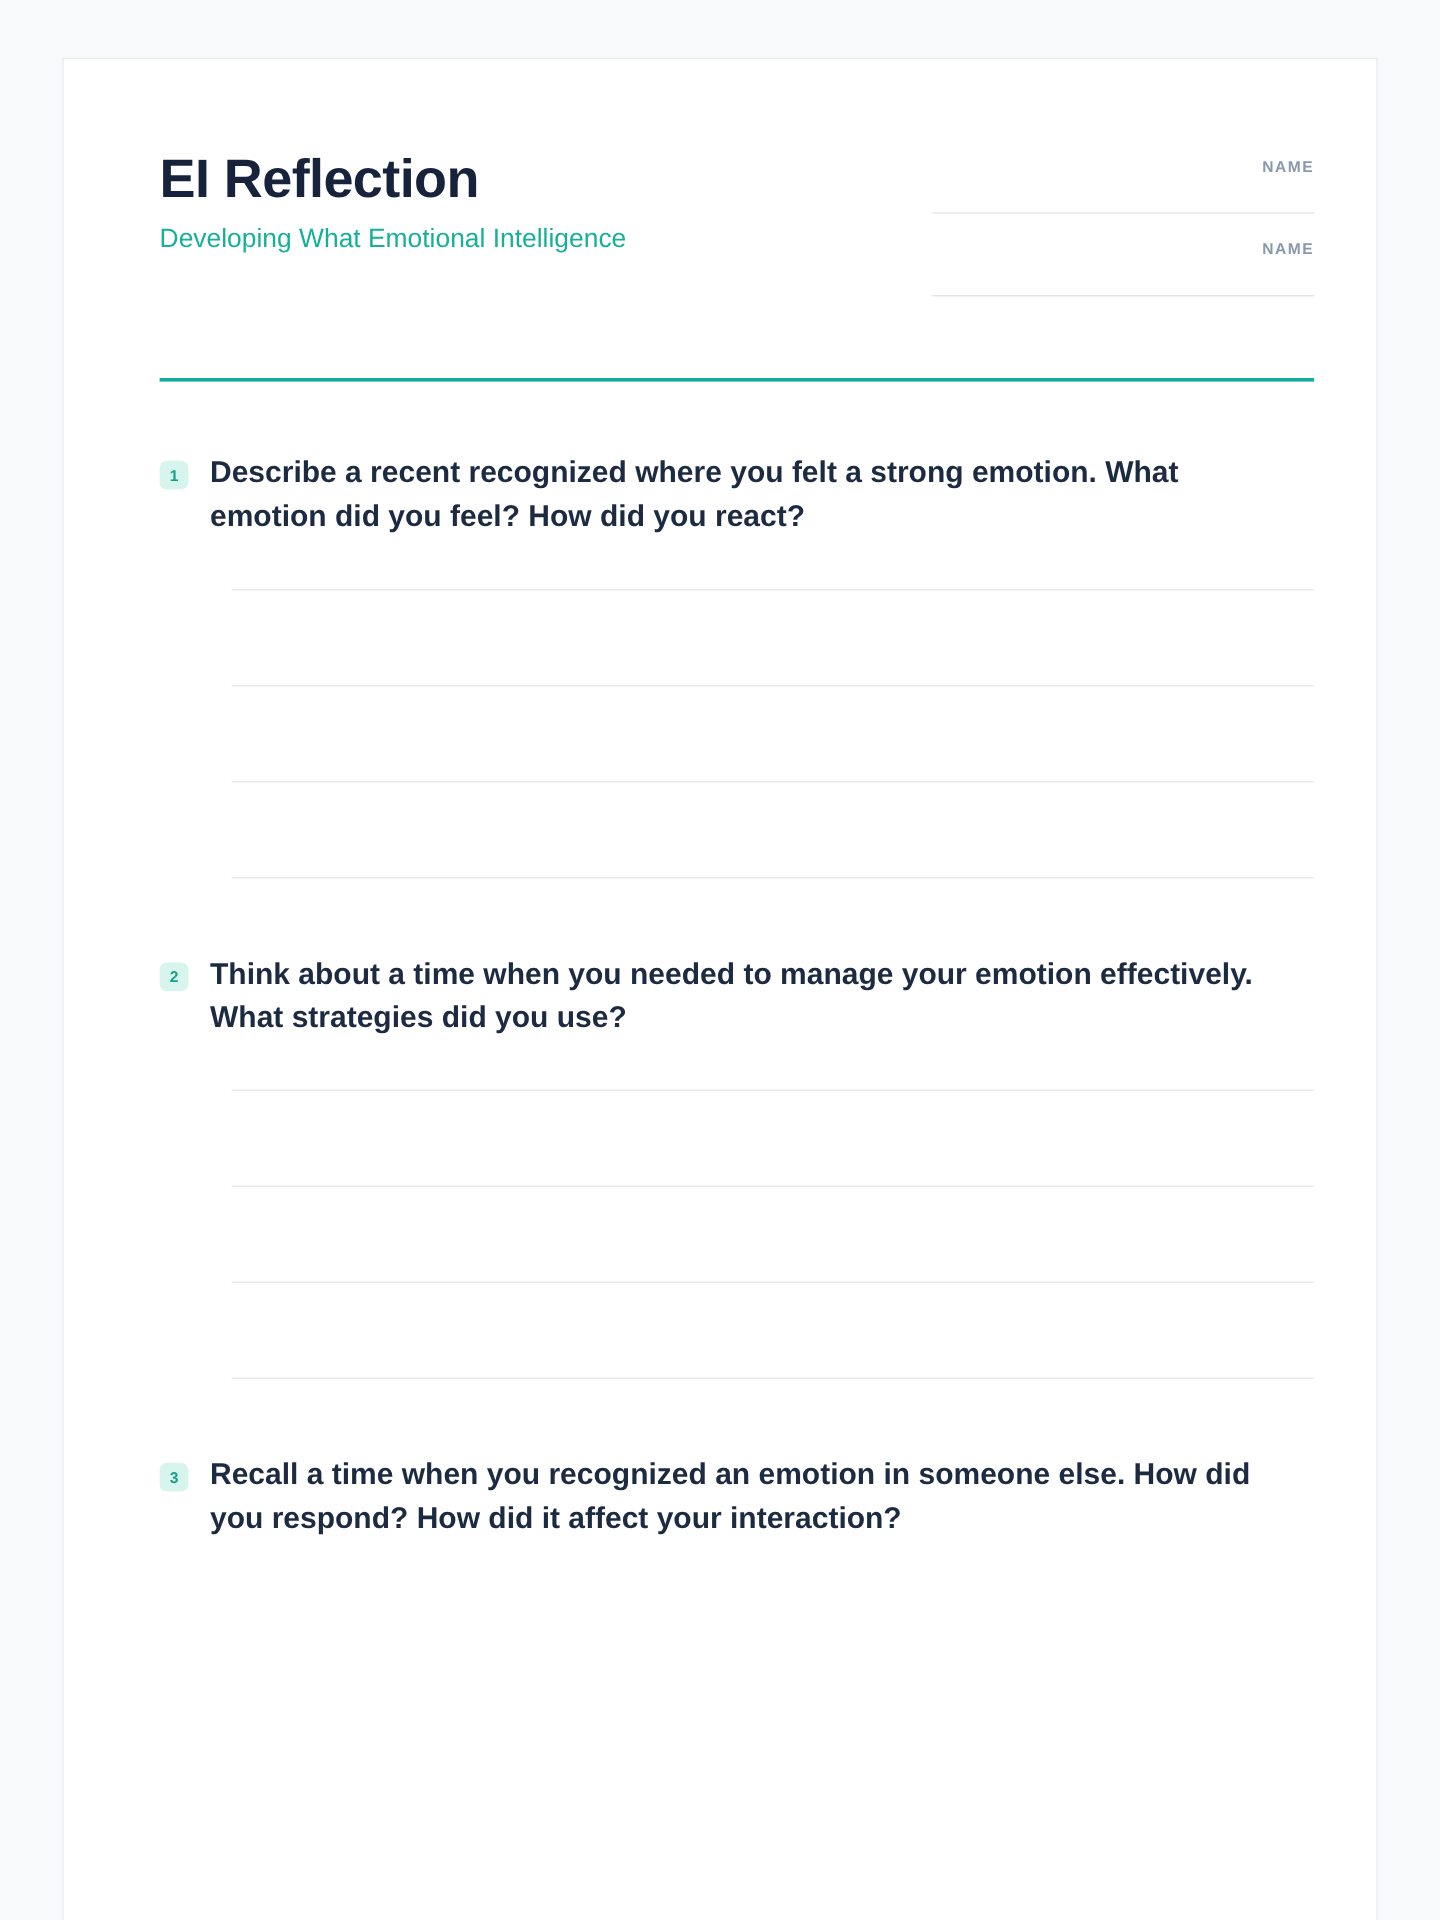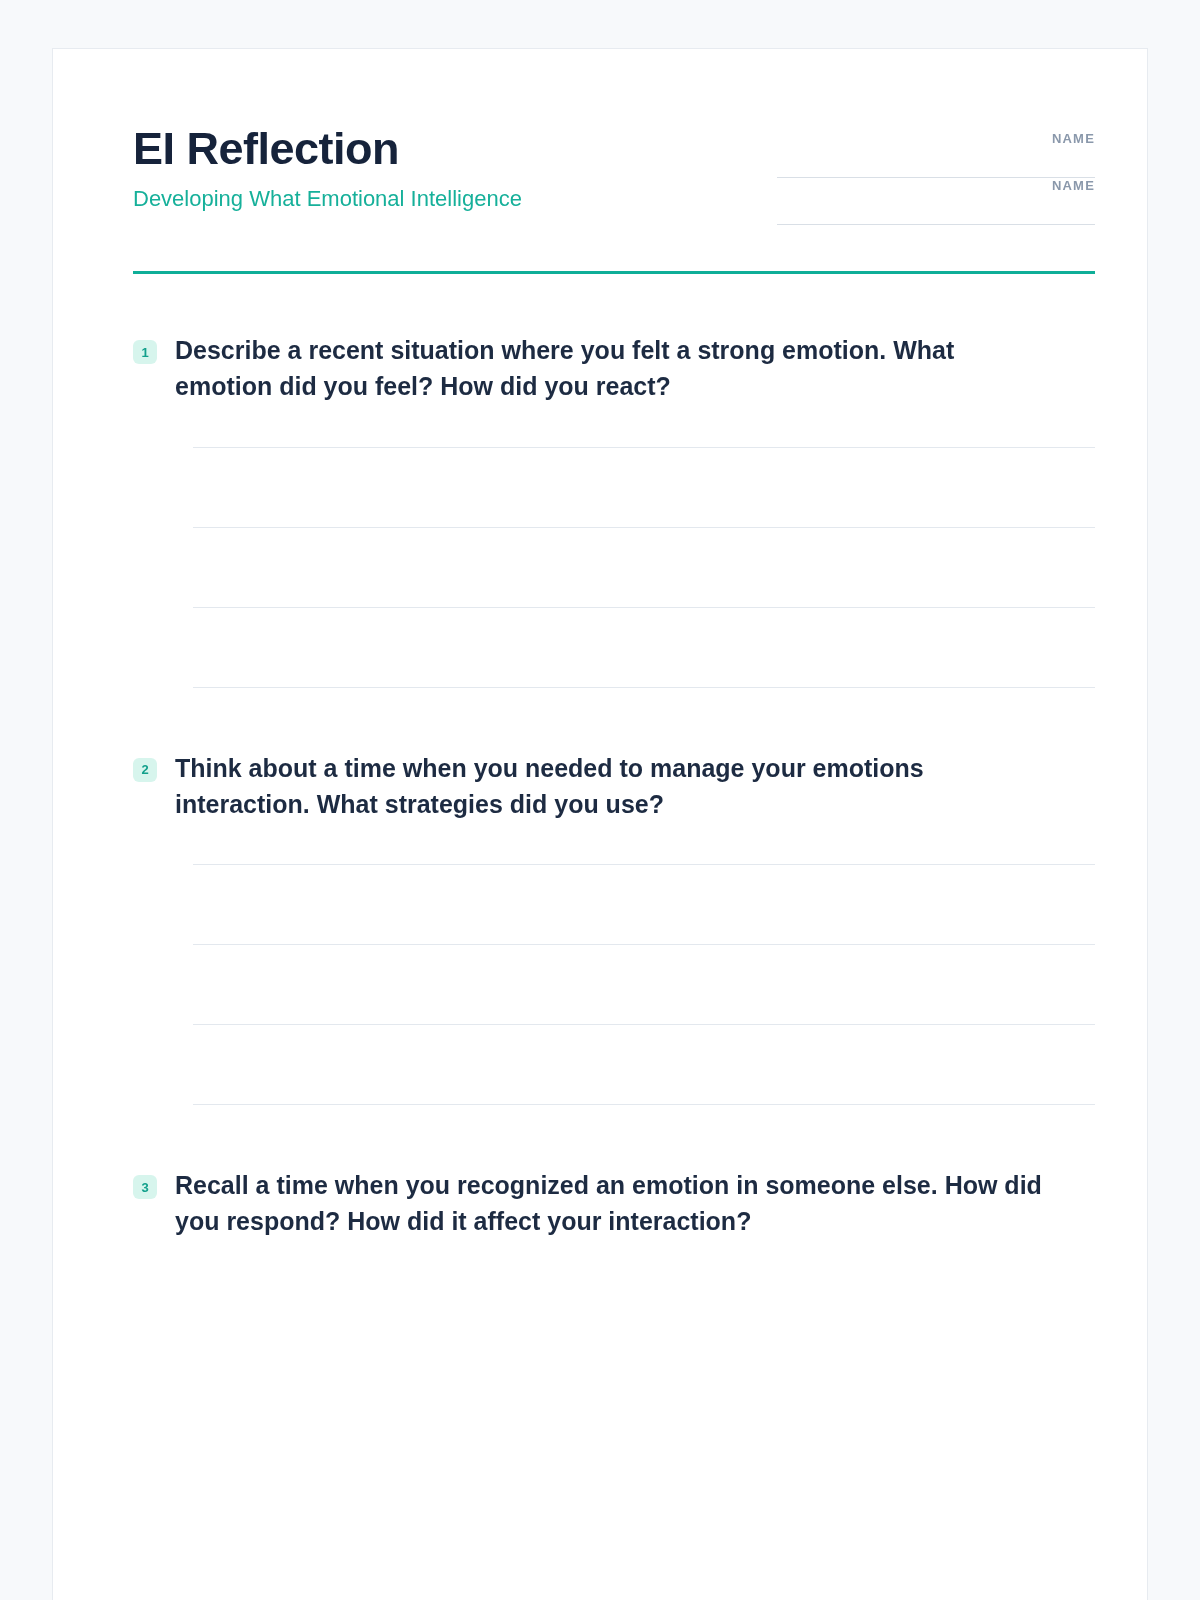--- a/index.html
+++ b/index.html
@@ -46,20 +46,21 @@
     font-size: 22px;
     color: #16b09a;
     margin-top: 14px;
     line-height: 1.2;
   }
   .meta-block {
     width: 318px;
     padding-top: 10px;
   }
   .meta-row {
+    margin-bottom: 22px;
   }
   .meta-label {
     font-size: 13px;
     letter-spacing: 1.2px;
     color: #8a98ab;
     font-weight: bold;
     text-align: right;
   }
   .meta-line {
     margin-top: 30px;
@@ -139,34 +140,34 @@
       </div>
     </div>
 
     <div class="rule"></div>
 
     <div class="questions">
 
       <div class="question">
         <div class="q-head">
           <div class="q-num">1</div>
-          <div class="q-text">Describe a recent situation where you felt a strong emotion. What emotion did you feel? How did you react?</div>
+          <div class="q-text">Describe a recent recognized where you felt a strong emotion. What emotion did you feel? How did you react?</div>
         </div>
         <div class="answer-lines">
           <div class="answer-line"></div>
           <div class="answer-line"></div>
           <div class="answer-line"></div>
           <div class="answer-line"></div>
         </div>
       </div>
 
       <div class="question">
         <div class="q-head">
           <div class="q-num">2</div>
-          <div class="q-text">Think about a time when you needed to manage your emotions interaction. What strategies did you use?</div>
+          <div class="q-text">Think about a time when you needed to manage your emotion effectively. What strategies did you use?</div>
         </div>
         <div class="answer-lines">
           <div class="answer-line"></div>
           <div class="answer-line"></div>
           <div class="answer-line"></div>
           <div class="answer-line"></div>
         </div>
       </div>
 
       <div class="question">

